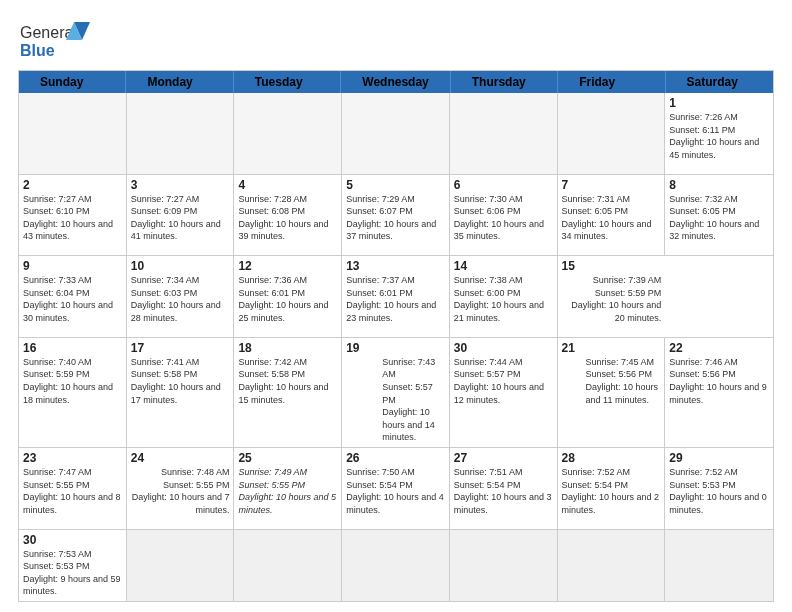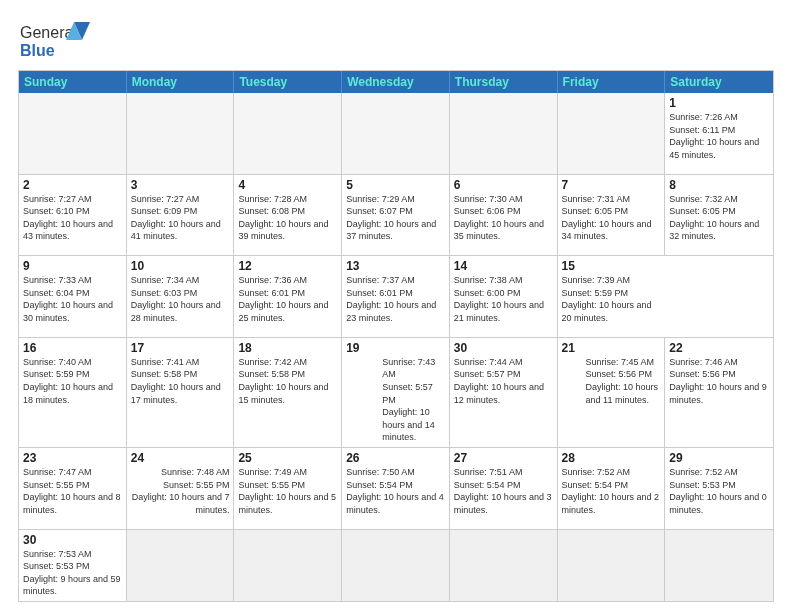--- a/index.html
+++ b/index.html
@@ -50,24 +50,24 @@
       display: flex;
       flex-direction: column;
       border: 1px solid #ccc;
     }
     .cal-header-row {
       display: grid;
       grid-template-columns: repeat(7, 1fr);
       background: #2a6db5;
     }
     .cal-header-cell {
-      color: #5eead4;
+      color: #000000;
       font-size: 12px;
       font-weight: bold;
-      padding: 4px 5px;
+      padding: 4px 21px;
       border-right: 1px solid #4a8dd5;
       text-align: left;
     }
     .cal-header-cell:last-child { border-right: none; }
     .cal-body {
       flex: 1;
       display: flex;
       flex-direction: column;
     }
     .cal-row {
@@ -217,21 +217,21 @@
 Daylight: 10 hours and 23 minutes.</div>
           </div>
           <div class="cal-cell">
             <span class="day-num">14</span>
             <div class="day-info" style="white-space: pre-line;">Sunrise: 7:38 AM
 Sunset: 6:00 PM
 Daylight: 10 hours and 21 minutes.</div>
           </div>
           <div class="cal-cell">
             <span class="day-num">15</span>
-            <div class="day-info" style="white-space: pre-line;">Sunrise: 7:39 AM
+            <div class="day-info" style="white-space: pre-line; text-align: right;">Sunrise: 7:39 AM
 Sunset: 5:59 PM
 Daylight: 10 hours and 20 minutes.</div>
           </div>
         </div>
         <div class="cal-row">
           <div class="cal-cell">
             <span class="day-num">16</span>
             <div class="day-info" style="white-space: pre-line;">Sunrise: 7:40 AM
 Sunset: 5:59 PM
 Daylight: 10 hours and 18 minutes.</div>
@@ -281,21 +281,21 @@
 Daylight: 10 hours and 8 minutes.</div>
           </div>
           <div class="cal-cell">
             <span class="day-num">24</span>
             <div class="day-info" style="white-space: pre-line; text-align: right;">Sunrise: 7:48 AM
 Sunset: 5:55 PM
 Daylight: 10 hours and 7 minutes.</div>
           </div>
           <div class="cal-cell">
             <span class="day-num">25</span>
-            <div class="day-info" style="white-space: pre-line;">Sunrise: 7:49 AM
+            <div class="day-info" style="white-space: pre-line; font-style: italic;">Sunrise: 7:49 AM
 Sunset: 5:55 PM
 Daylight: 10 hours and 5 minutes.</div>
           </div>
           <div class="cal-cell">
             <span class="day-num">26</span>
             <div class="day-info" style="white-space: pre-line;">Sunrise: 7:50 AM
 Sunset: 5:54 PM
 Daylight: 10 hours and 4 minutes.</div>
           </div>
           <div class="cal-cell">

